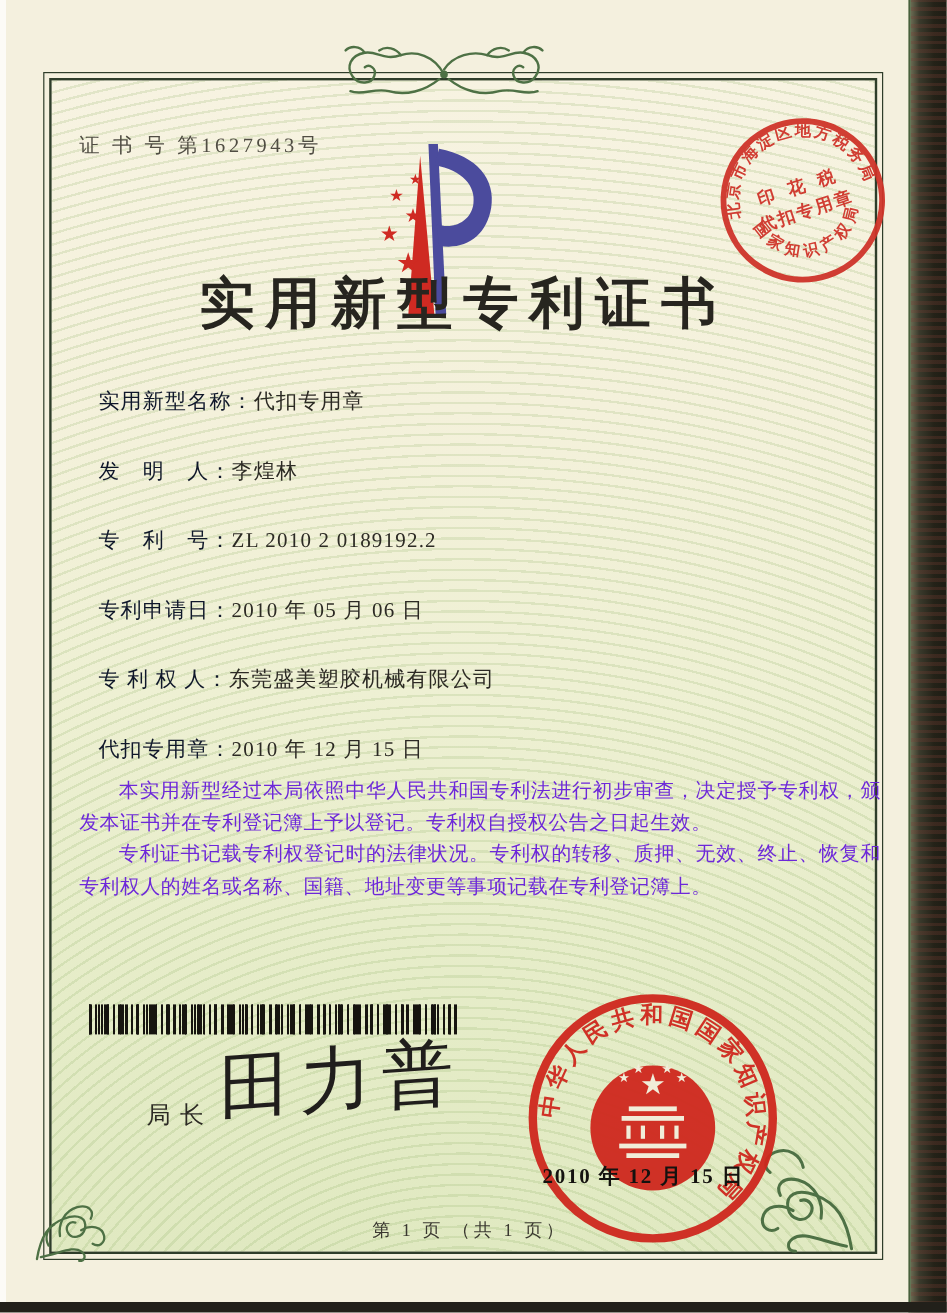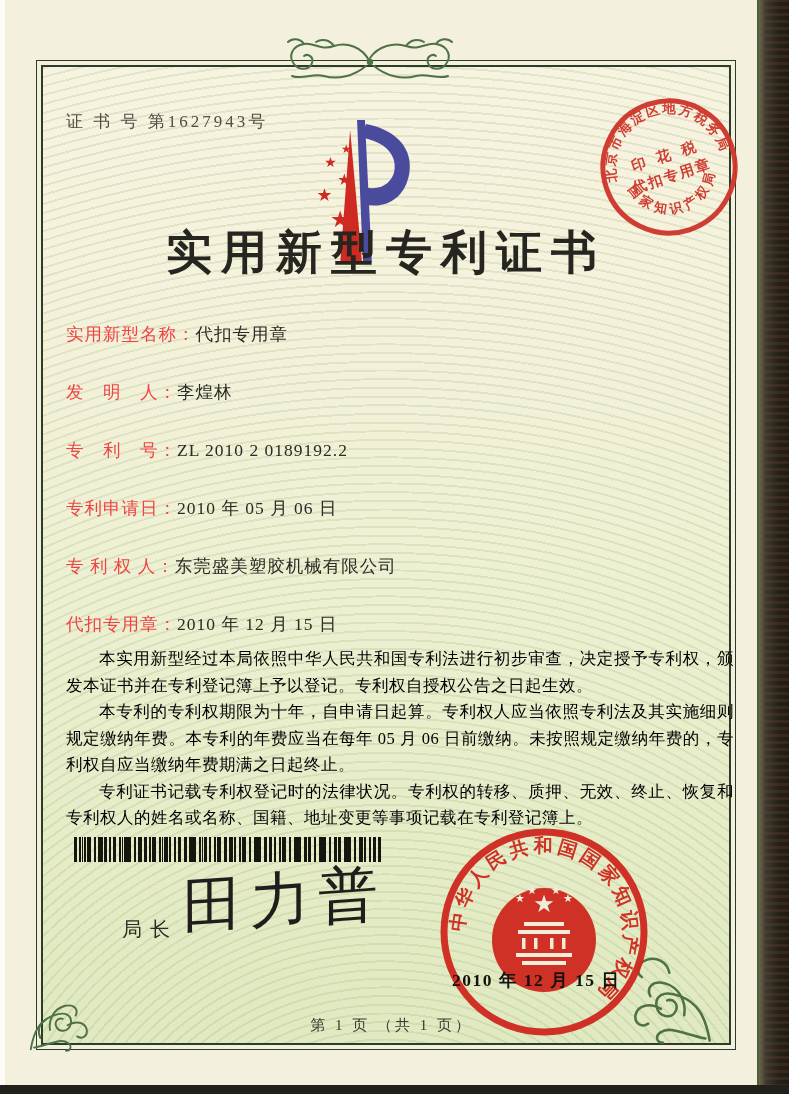--- a/index.html
+++ b/index.html
@@ -26,25 +26,25 @@
   #top-ornament{position:absolute;left:250px;top:36px;width:240px;height:52px;z-index:3;}
   #flourish-bl{position:absolute;left:26px;top:974px;width:80px;height:80px;z-index:3;}
   #flourish-br{position:absolute;left:610px;top:936px;width:106px;height:116px;z-index:3;transform:scaleX(-1);}
   
   #cert-number{position:absolute;left:66px;top:110px;font-size:17px;letter-spacing:3px;color:#504d43;z-index:4;text-align:right;}
   #logo{position:absolute;left:300px;top:116px;width:120px;height:148px;z-index:4;}
   #cert-title{position:absolute;left:36px;right:53px;top:222px;text-align:center;
     font-size:46px;font-weight:bold;letter-spacing:9px;color:#27251f;z-index:4;}
   #fields{position:absolute;left:66px;top:322px;z-index:4;}
   .field-row{font-size:17.5px;line-height:25px;margin-bottom:33px;color:#33312a;letter-spacing:1px;white-space:nowrap;}
-  .field-label{color:#ef4444;}
+  .field-label{color:#0f172a;margin-left:16px;}
   .field-value{color:#2c2a24;}
   #paragraphs{position:absolute;left:66px;top:646px;width:668px;z-index:4;}
   #paragraphs p{margin:0;font-size:16.5px;line-height:26.5px;text-indent:2em;
-    text-align:justify;color:#000000;letter-spacing:.5px;}
+    text-align:justify;color:#6d28d9;letter-spacing:.5px;}
   
   #barcode{position:absolute;left:74px;top:837px;width:310px;height:25px;z-index:4;
     background:
       repeating-linear-gradient(90deg,#16140f 0 2px,rgba(0,0,0,0) 2px 5px),
       repeating-linear-gradient(90deg,#16140f 0 1px,rgba(0,0,0,0) 1px 8px),
       repeating-linear-gradient(90deg,#16140f 0 3px,rgba(0,0,0,0) 3px 13px);}
   
   #signer-title{position:absolute;left:122px;top:916px;font-size:20px;letter-spacing:8px;color:#2c2a24;z-index:5;}
   #signature{position:absolute;left:182px;top:860px;font-size:60px;letter-spacing:8px;color:#201e1c;
     transform:rotate(-4deg) skewX(-4deg);z-index:5;font-family:"DejaVu Sans",sans-serif;}
@@ -130,21 +130,20 @@
     <div class="field-row">
       <span class="field-label">专 利 权 人：</span><span class="field-value">东莞盛美塑胶机械有限公司</span>
     </div>
     <div class="field-row">
       <span class="field-label">代扣专用章：</span><span class="field-value">2010 年 12 月 15 日</span>
     </div>
   </div>
 
   <div id="paragraphs">
     <p>本实用新型经过本局依照中华人民共和国专利法进行初步审查，决定授予专利权，颁发本证书并在专利登记簿上予以登记。专利权自授权公告之日起生效。</p>
-    <p>本专利的专利权期限为十年，自申请日起算。专利权人应当依照专利法及其实施细则规定缴纳年费。本专利的年费应当在每年 05 月 06 日前缴纳。未按照规定缴纳年费的，专利权自应当缴纳年费期满之日起终止。</p>
     <p>专利证书记载专利权登记时的法律状况。专利权的转移、质押、无效、终止、恢复和专利权人的姓名或名称、国籍、地址变更等事项记载在专利登记簿上。</p>
   </div>
 
   <div id="barcode"></div>
 
   <div id="signer-title">局长</div>
   <div id="signature">田力普</div>
 
   <svg id="office-seal" viewBox="0 0 212 212">
     <circle cx="106" cy="106" r="100" fill="none" stroke="#cf281e" stroke-width="7"></circle>

